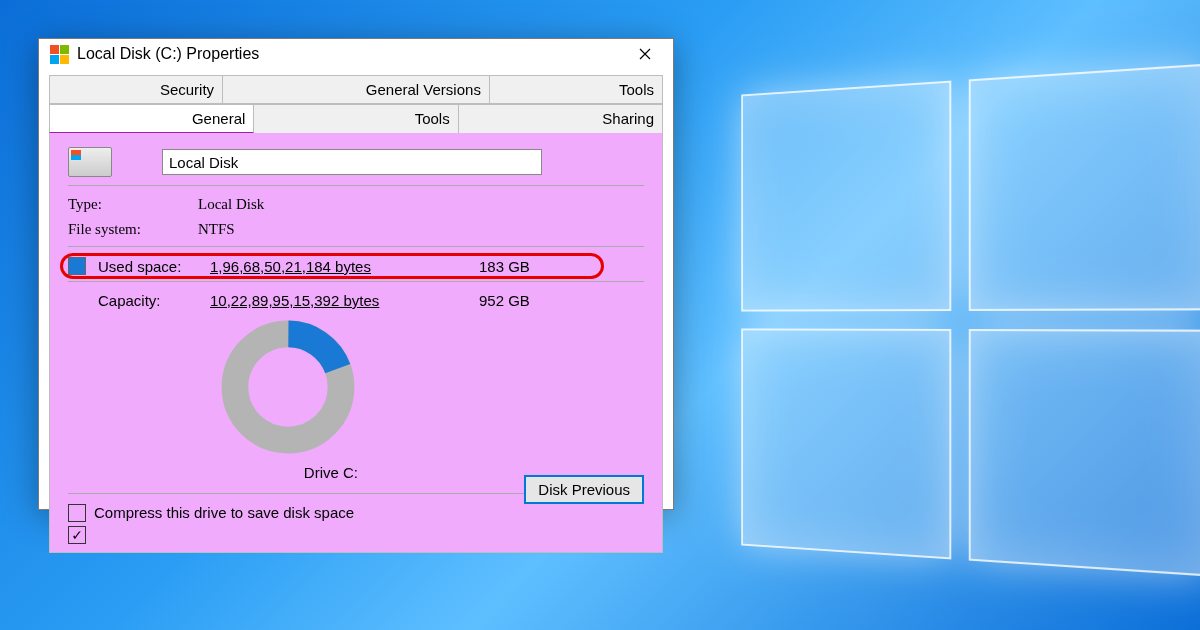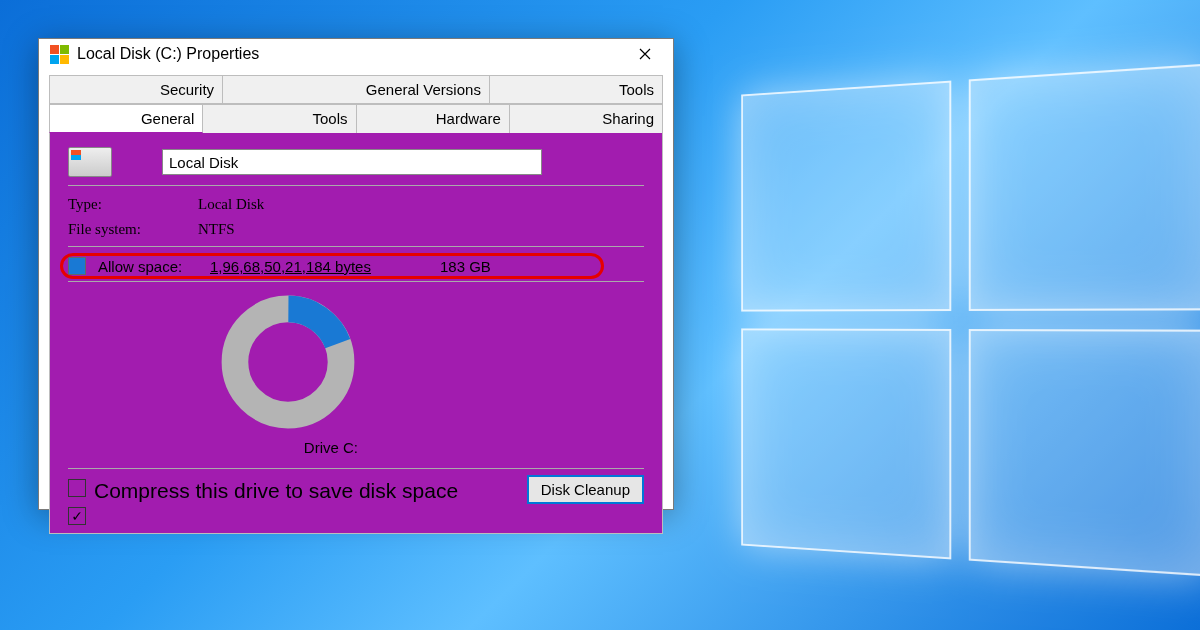--- a/index.html
+++ b/index.html
@@ -83,21 +83,21 @@
   border-bottom: 1px solid #a21caf;
   z-index: 2;
 }
 .tab-row.top .tab { border-bottom: 1px solid #bdbdbd; }
 .panel {
   margin: 0 10px 10px 10px;
   border: 1px solid #bdbdbd;
   border-top: none;
   flex: 1;
   padding: 14px 18px 8px 18px;
-  background: #a21caf;
+  background: #f0abfc;
   font-size: 15px;
   color: #000;
   position: relative;
 }
 .row { display: flex; align-items: center; margin-bottom: 8px; }
 .disk-icon {
   width: 44px; height: 30px; margin-right: 50px;
   background: linear-gradient(#eee,#ccc);
   border: 1px solid #888; border-radius: 2px;
   position: relative;
@@ -117,21 +117,21 @@
 hr.sep { border: none; border-top: 1px solid #aaa; margin: 6px 0 10px 0; }
 .info-row { display: flex; margin-bottom: 8px; font-family: Liberation Serif, serif; }
 .info-label { width: 130px; }
 .info-val { flex: 1; }
 .space-row { display: flex; align-items: center; margin-bottom: 6px; position: relative; }
 .swatch { width: 18px; height: 18px; margin-right: 12px; border: 1px solid #666; }
 .sw-used { background: #1979d4; }
 .sw-free { background: #b4b4b4; }
 .sp-label { width: 112px; }
 .sp-bytes { width: 230px; text-decoration: underline; }
-.sp-gb { width: 80px; text-align: left; }
+.sp-gb { width: 80px; text-align: left; margin-left: 39px; }
 .highlight-ring {
   position: absolute;
   left: -8px; right: 40px; top: -4px; bottom: -4px;
   border: 3px solid #e60000;
   border-radius: 16px;
   pointer-events: none;
 }
 .capacity-row { display: flex; margin-top: 8px; margin-bottom: 8px; }
 .cap-gap { width: 30px; }
 .donut { width: 140px; height: 140px; margin-left: 150px; }
@@ -139,21 +139,21 @@
 .cleanup-btn {
   position: absolute;
   right: 18px;
   top: 342px;
   padding: 4px 12px;
   font-size: 15px;
   background: #e6e6e6;
   border: 2px solid #0078d7;
   font-family: inherit;
 }
-.check-row { display: flex; align-items: flex-start; margin-top: 4px; font-size: 21px; }
+.check-row { display: flex; align-items: flex-start; margin-top: 4px; font-size: 15px; }
 .check { width: 18px; height: 18px; border: 1px solid #333; margin-right: 8px; flex: none; display:flex;align-items:center;justify-content:center;font-size:14px;line-height:1; }
 .check.checked::after { content: "✓"; }
 </style>
 </head>
 <body>
 
 <div class="desktop-bg">
   <div class="win-logo">
     <div class="win-pane"></div>
       <div class="win-pane"></div>
@@ -180,21 +180,20 @@
 
   <div class="tabs-wrap">
     <div class="tab-row top">
       <div class="tab">Security</div>
       <div class="tab" style="flex:1.6">General Versions</div>
       <div class="tab">Tools</div>
     </div>
     <div class="tab-row">
       <div class="tab active">General</div>
       <div class="tab">Tools</div>
-      <div class="tab">Hardware</div>
       <div class="tab">Sharing</div>
     </div>
   </div>
 
   <div class="panel">
 
     <div class="row">
       <div class="disk-icon"></div>
       <input class="name-input" value="Local Disk" style="">
     </div>
@@ -208,35 +207,41 @@
     <div class="info-row">
       <div class="info-label">File system:</div>
       <div class="info-val">NTFS</div>
     </div>
 
     <hr class="sep">
 
     <div class="space-row">
       <div class="highlight-ring"></div>
       <div class="swatch sw-used"></div>
-      <div class="sp-label">Allow space:</div>
+      <div class="sp-label">Used space:</div>
       <div class="sp-bytes">1,96,68,50,21,184 bytes</div>
       <div class="sp-gb">183 GB</div>
     </div>
 
     <hr class="sep">
 
+    <div class="capacity-row">
+      <div class="cap-gap"></div>
+      <div class="sp-label">Capacity:</div>
+      <div class="sp-bytes">10,22,89,95,15,392 bytes</div>
+      <div class="sp-gb">952 GB</div>
+    </div>
 
     <svg class="donut" viewBox="0 0 42 42">
       <circle cx="21" cy="21" r="15.915" fill="none" stroke="#b4b4b4" stroke-width="8"></circle>
       <circle cx="21" cy="21" r="15.915" fill="none" stroke="#1979d4" stroke-width="8" stroke-dasharray="19.2 80.8" stroke-dashoffset="25"></circle>
     </svg>
     <div class="drive-label">Drive C:</div>
 
-    <button class="cleanup-btn">Disk Cleanup</button>
+    <button class="cleanup-btn">Disk Previous</button>
 
     <hr class="sep" style="margin-top:12px">
 
     <div class="check-row">
       <div class="check"></div>
       <div>Compress this drive to save disk space</div>
     </div>
     <div class="check-row">
       <div class="check checked"></div>
     </div>

